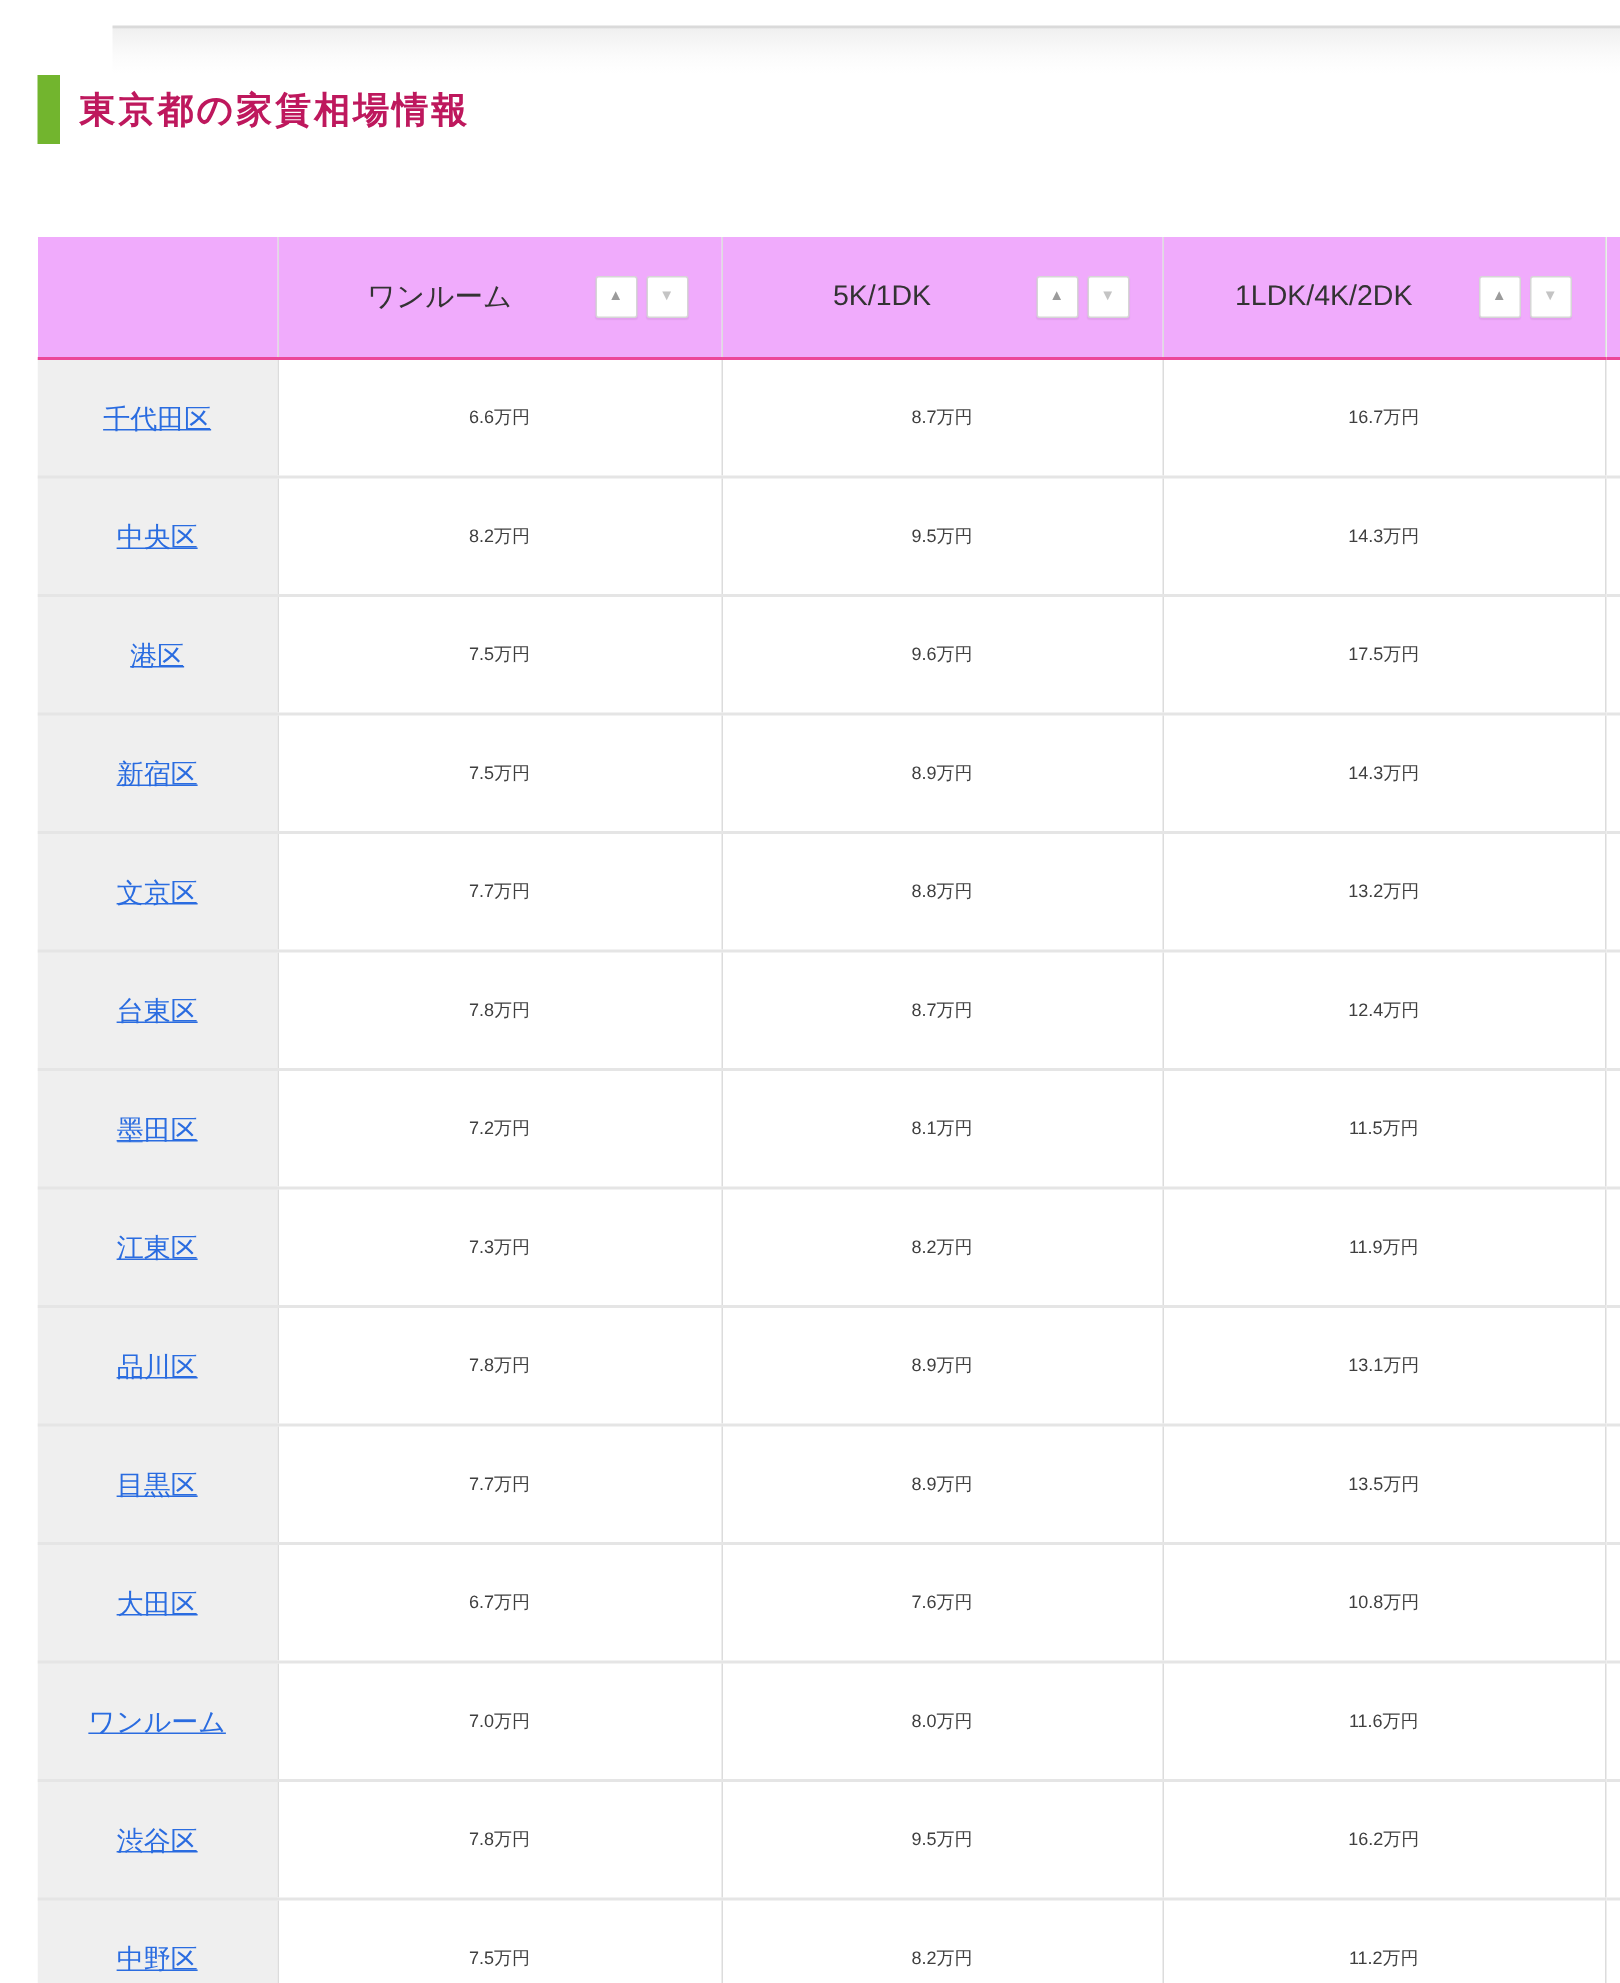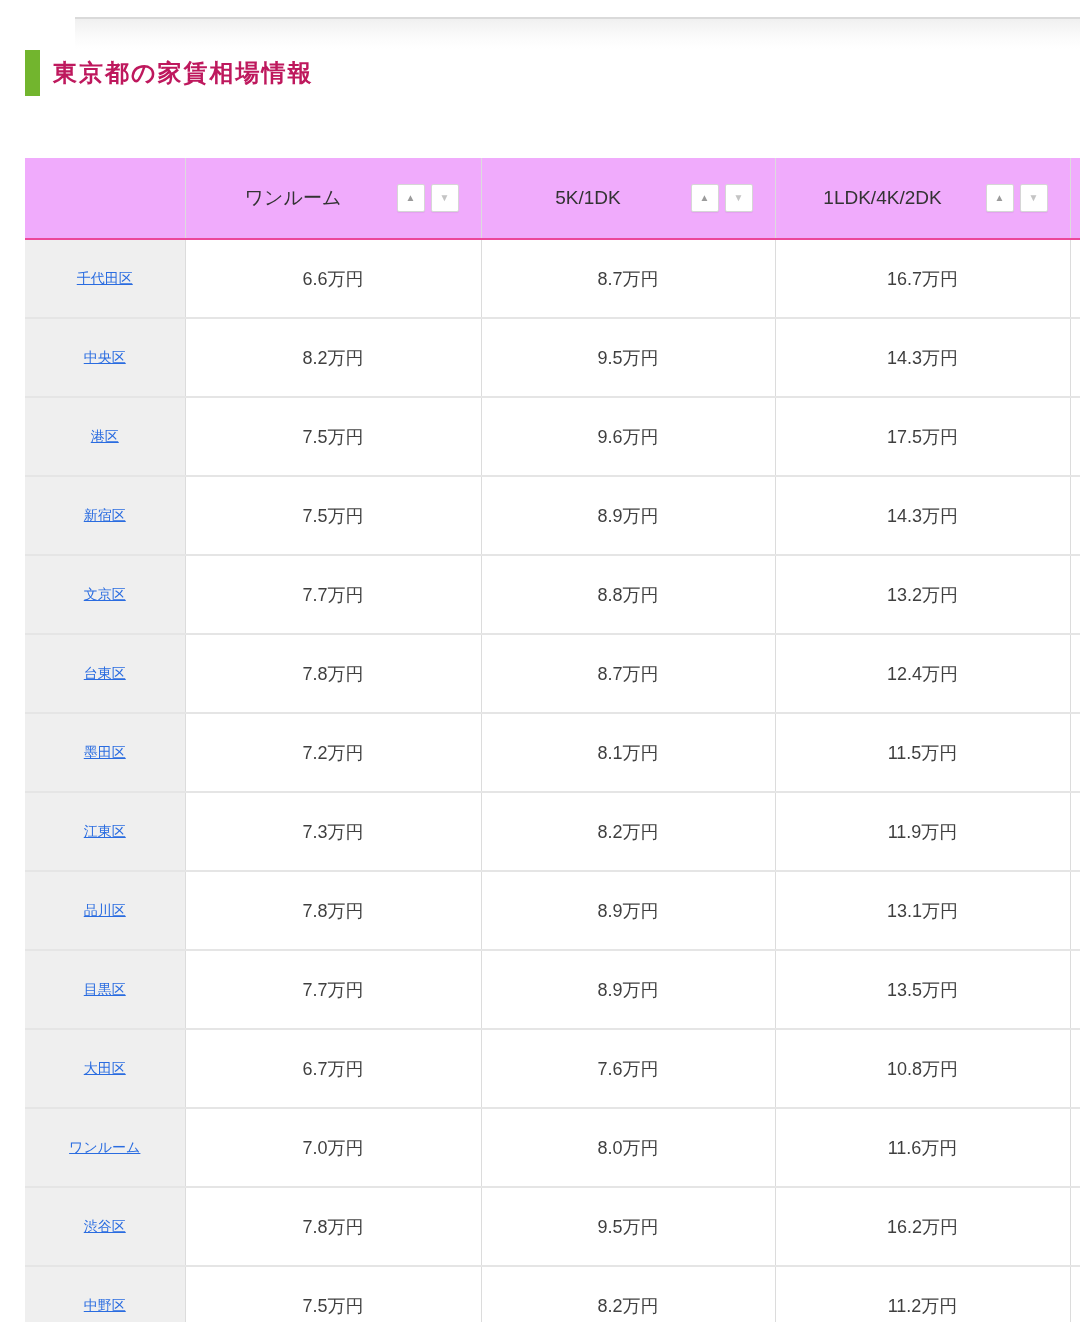--- a/index.html
+++ b/index.html
@@ -48,24 +48,24 @@
   thead th{
     height:80px;background:#f0abfc;font-weight:normal;
     font-size:19px;color:#333333;
     border-bottom:2px solid #ec4899;
     position:relative;
   }
   thead th.sortable{padding-right:80px;}
   tbody th.ward-cell{
     height:77px;background:#efefef;font-weight:normal;
   }
-  tbody td{height:77px;background:#ffffff;font-size:18px;color:#3f3f3f;}
+  tbody td{height:77px;background:#ffffff;font-size:12px;color:#3f3f3f;}
   td.sliver,th.sliver{background-clip:padding-box;}
   a.ward-link{
-    font-size:14px;color:#2a6ce0;text-decoration:underline;
+    font-size:18px;color:#2a6ce0;text-decoration:underline;
   }
   
   .sort-box{
     position:absolute;right:22px;top:50%;transform:translateY(-50%);
     display:flex;gap:6px;
   }
   .sort-btn{
     display:inline-block;width:26px;height:26px;line-height:25px;
     background:#ffffff;border:1px solid #d6d6d6;border-radius:2px;
     box-shadow:0 1px 1px rgba(0,0,0,0.06);

